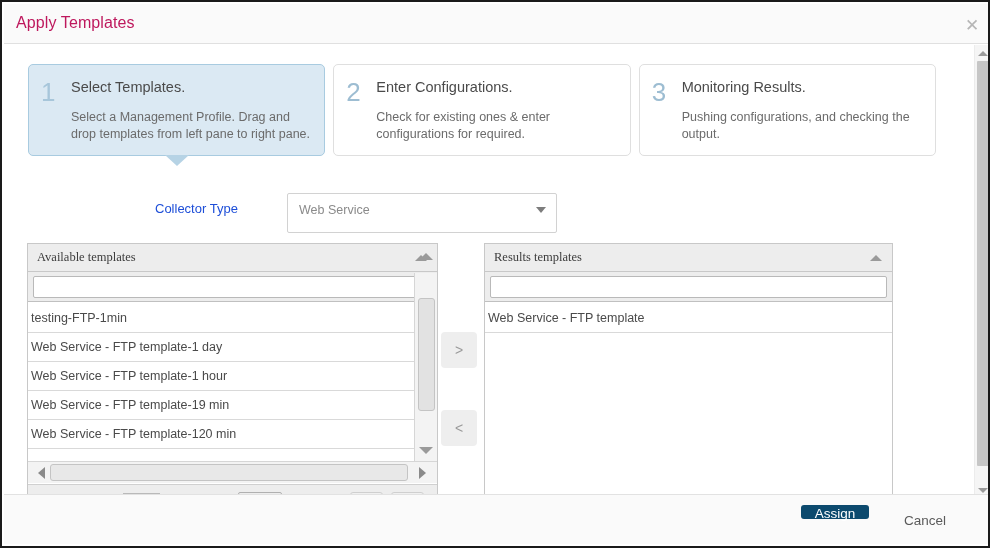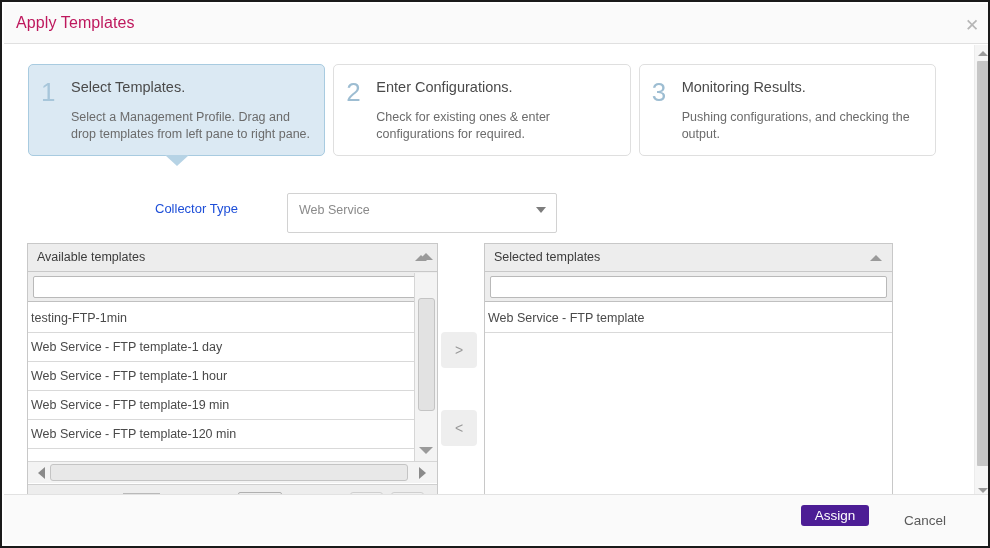--- a/index.html
+++ b/index.html
@@ -199,20 +199,21 @@
   }
   .pane-left { left: 23px; top: 198px; width: 411px; height: 278px; }
   .pane-right { left: 480px; top: 198px; width: 409px; height: 274px; }
 
   .pane-header {
     position: relative;
     height: 28px;
     background: #ededed;
     border-bottom: 1px solid #c8c8c8;
     box-sizing: border-box;
+    font-family: Liberation Serif, serif;
   }
   .pane-header .title {
     position: absolute;
     left: 9px; top: 6px;
     font-size: 12.5px;
     color: #3c3c3c;
   }
   .pane-header .sorter {
     position: absolute;
     right: 10px; top: 11px;
@@ -449,22 +450,22 @@
     position: absolute;
     left: 2px; bottom: 2px;
     width: 986px; height: 50px;
     background: #fafafa;
     border-top: 1px solid #e2e2e2;
     box-sizing: border-box;
   }
   .btn-assign {
     position: absolute;
     right: 121px; top: 10px;
-    width: 68px; height: 21px;
-    background: #4c1d95;
+    width: 68px; height: 14px;
+    background: #0c4a6e;
     border: none;
     border-radius: 3px;
     color: #ffffff;
     font-family: "Liberation Sans", sans-serif;
     font-size: 13.5px;
     cursor: pointer;
   }
   .btn-cancel {
     position: absolute;
     right: 30px; top: 10px;
@@ -582,21 +583,21 @@
     </div>
 
     <div class="transfer">
       <button class="xfer-btn">&gt;</button>
       <div class="xfer-gap"></div>
       <button class="xfer-btn">&lt;</button>
     </div>
 
     <div class="pane pane-right">
       <div class="pane-header">
-        <span class="title">Selected templates</span>
+        <span class="title">Results templates</span>
         <span class="sorter"></span>
       </div>
       <div class="filter-bar">
         <input class="filter-input" type="text" value="" style="">
       </div>
       <div class="right-list list-area">
         <div class="list-row">Web Service - FTP template</div>
       </div>
     </div>
 

